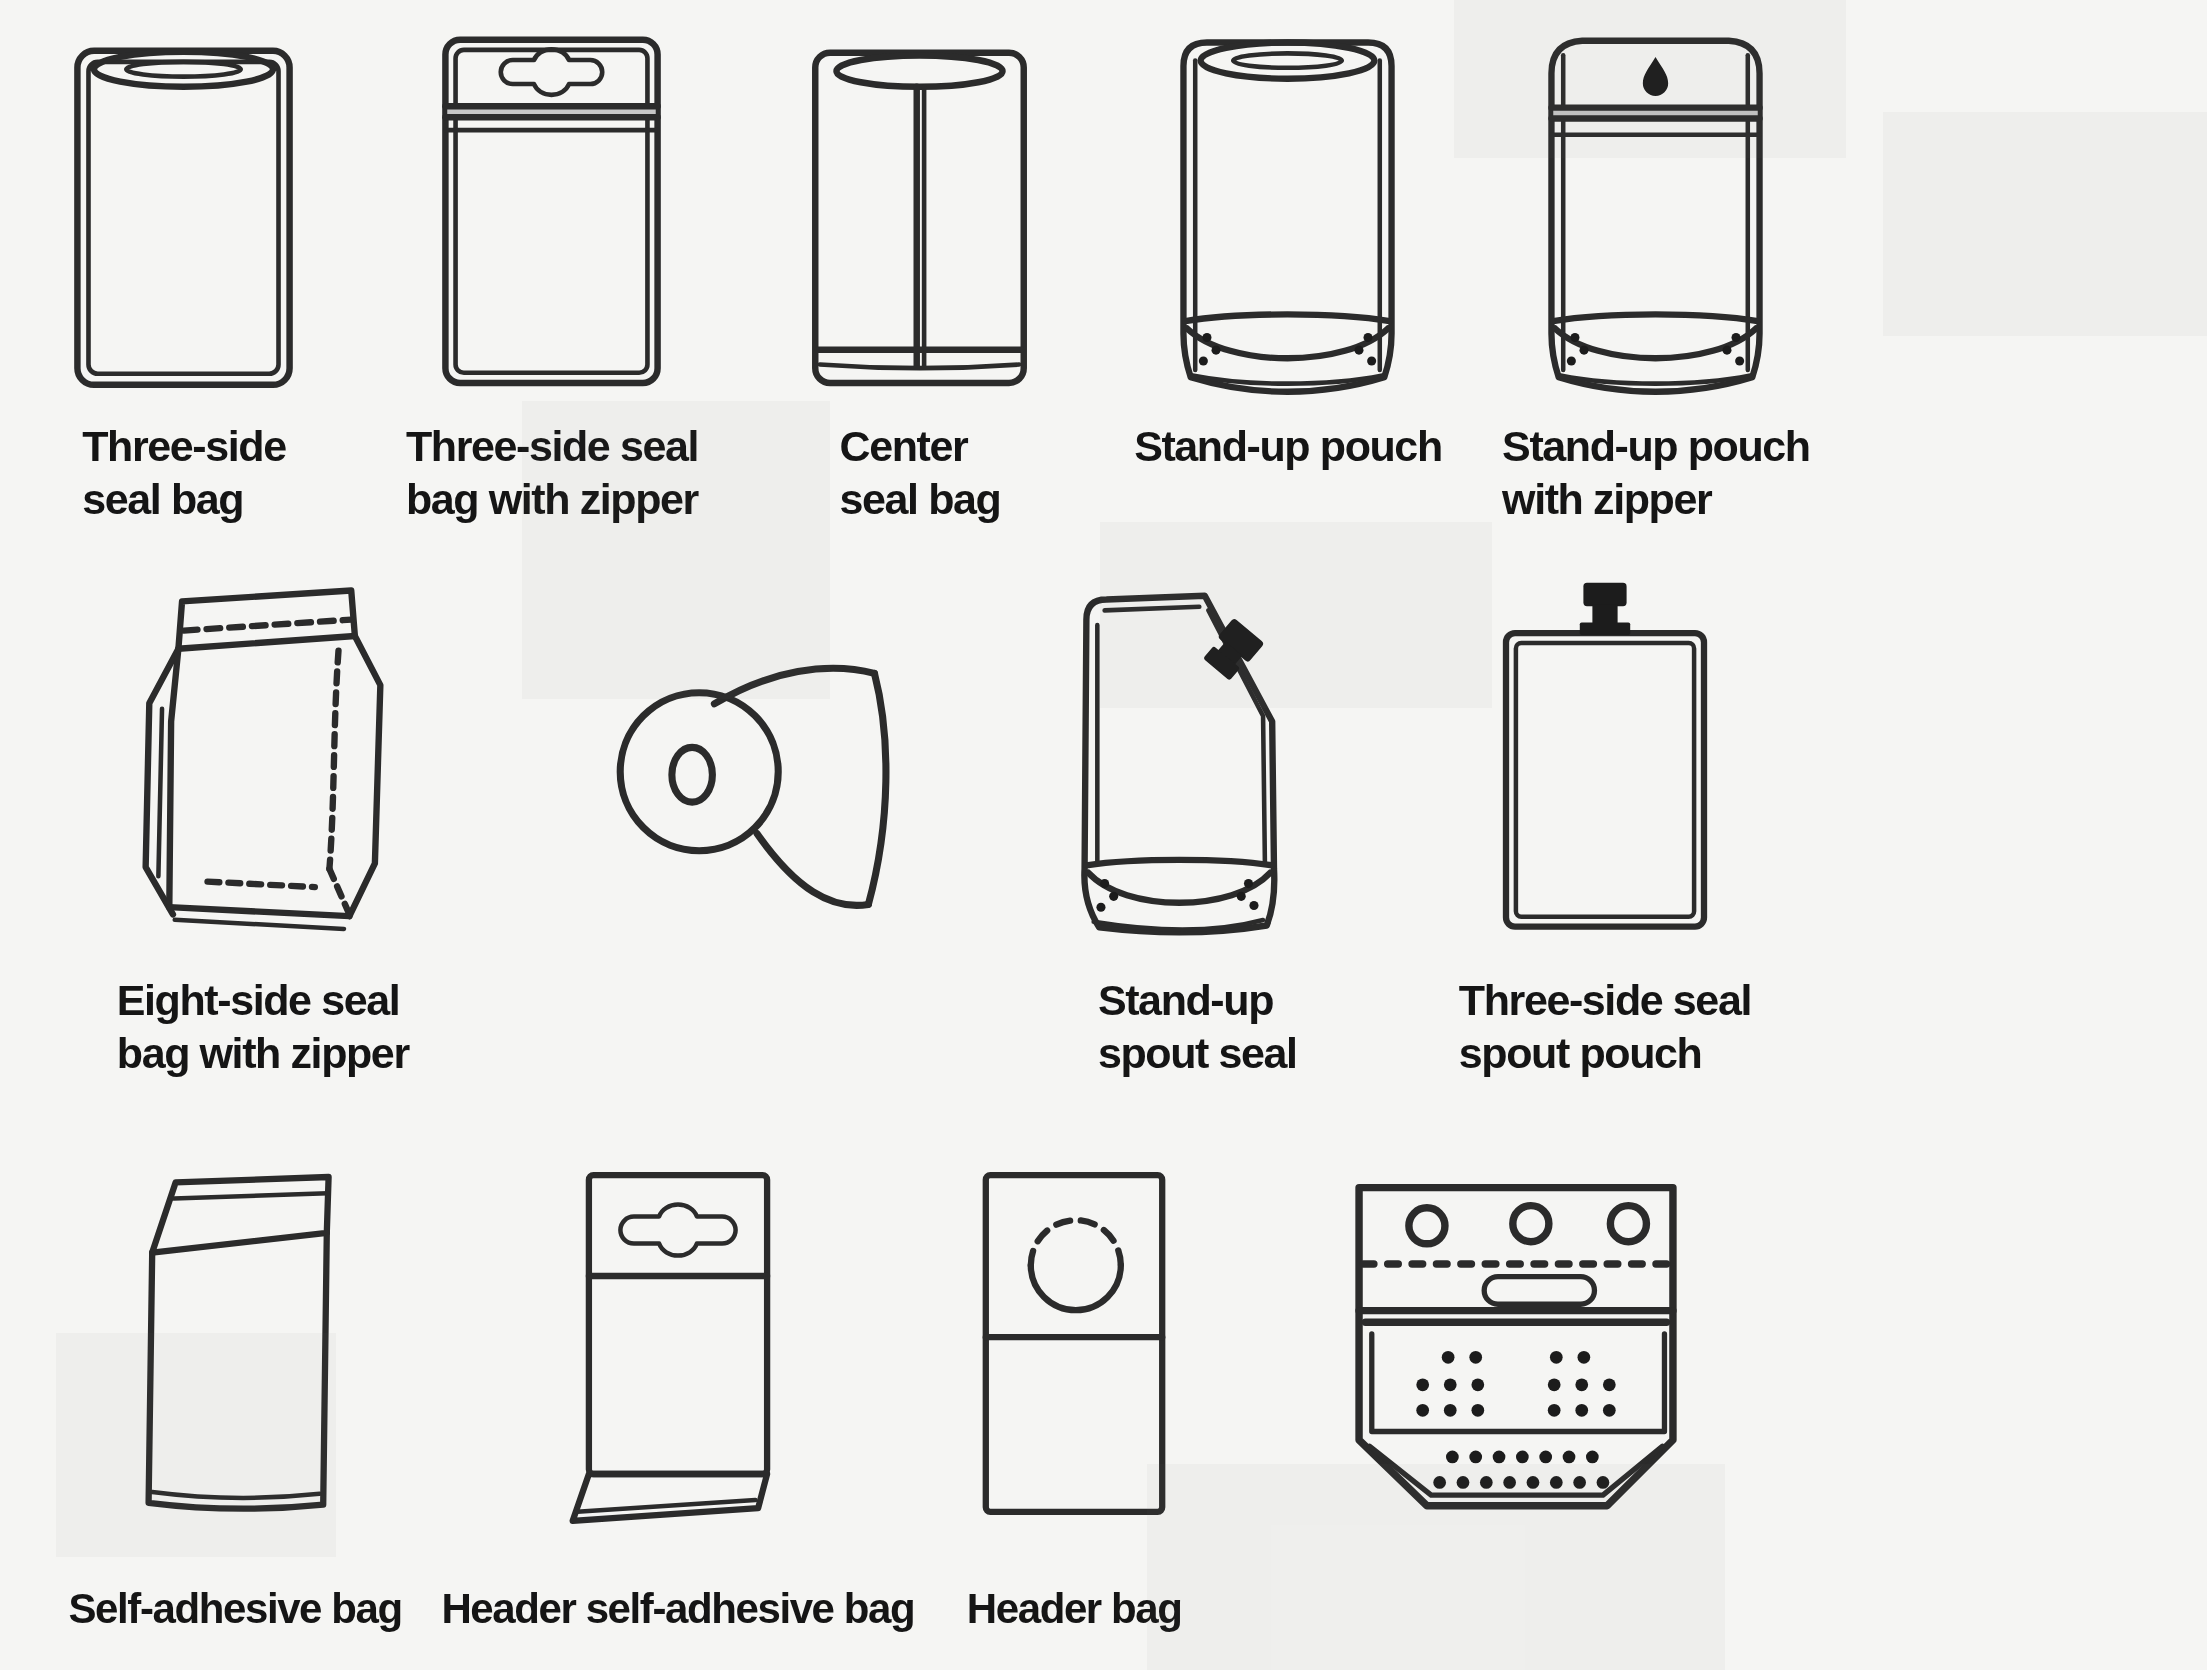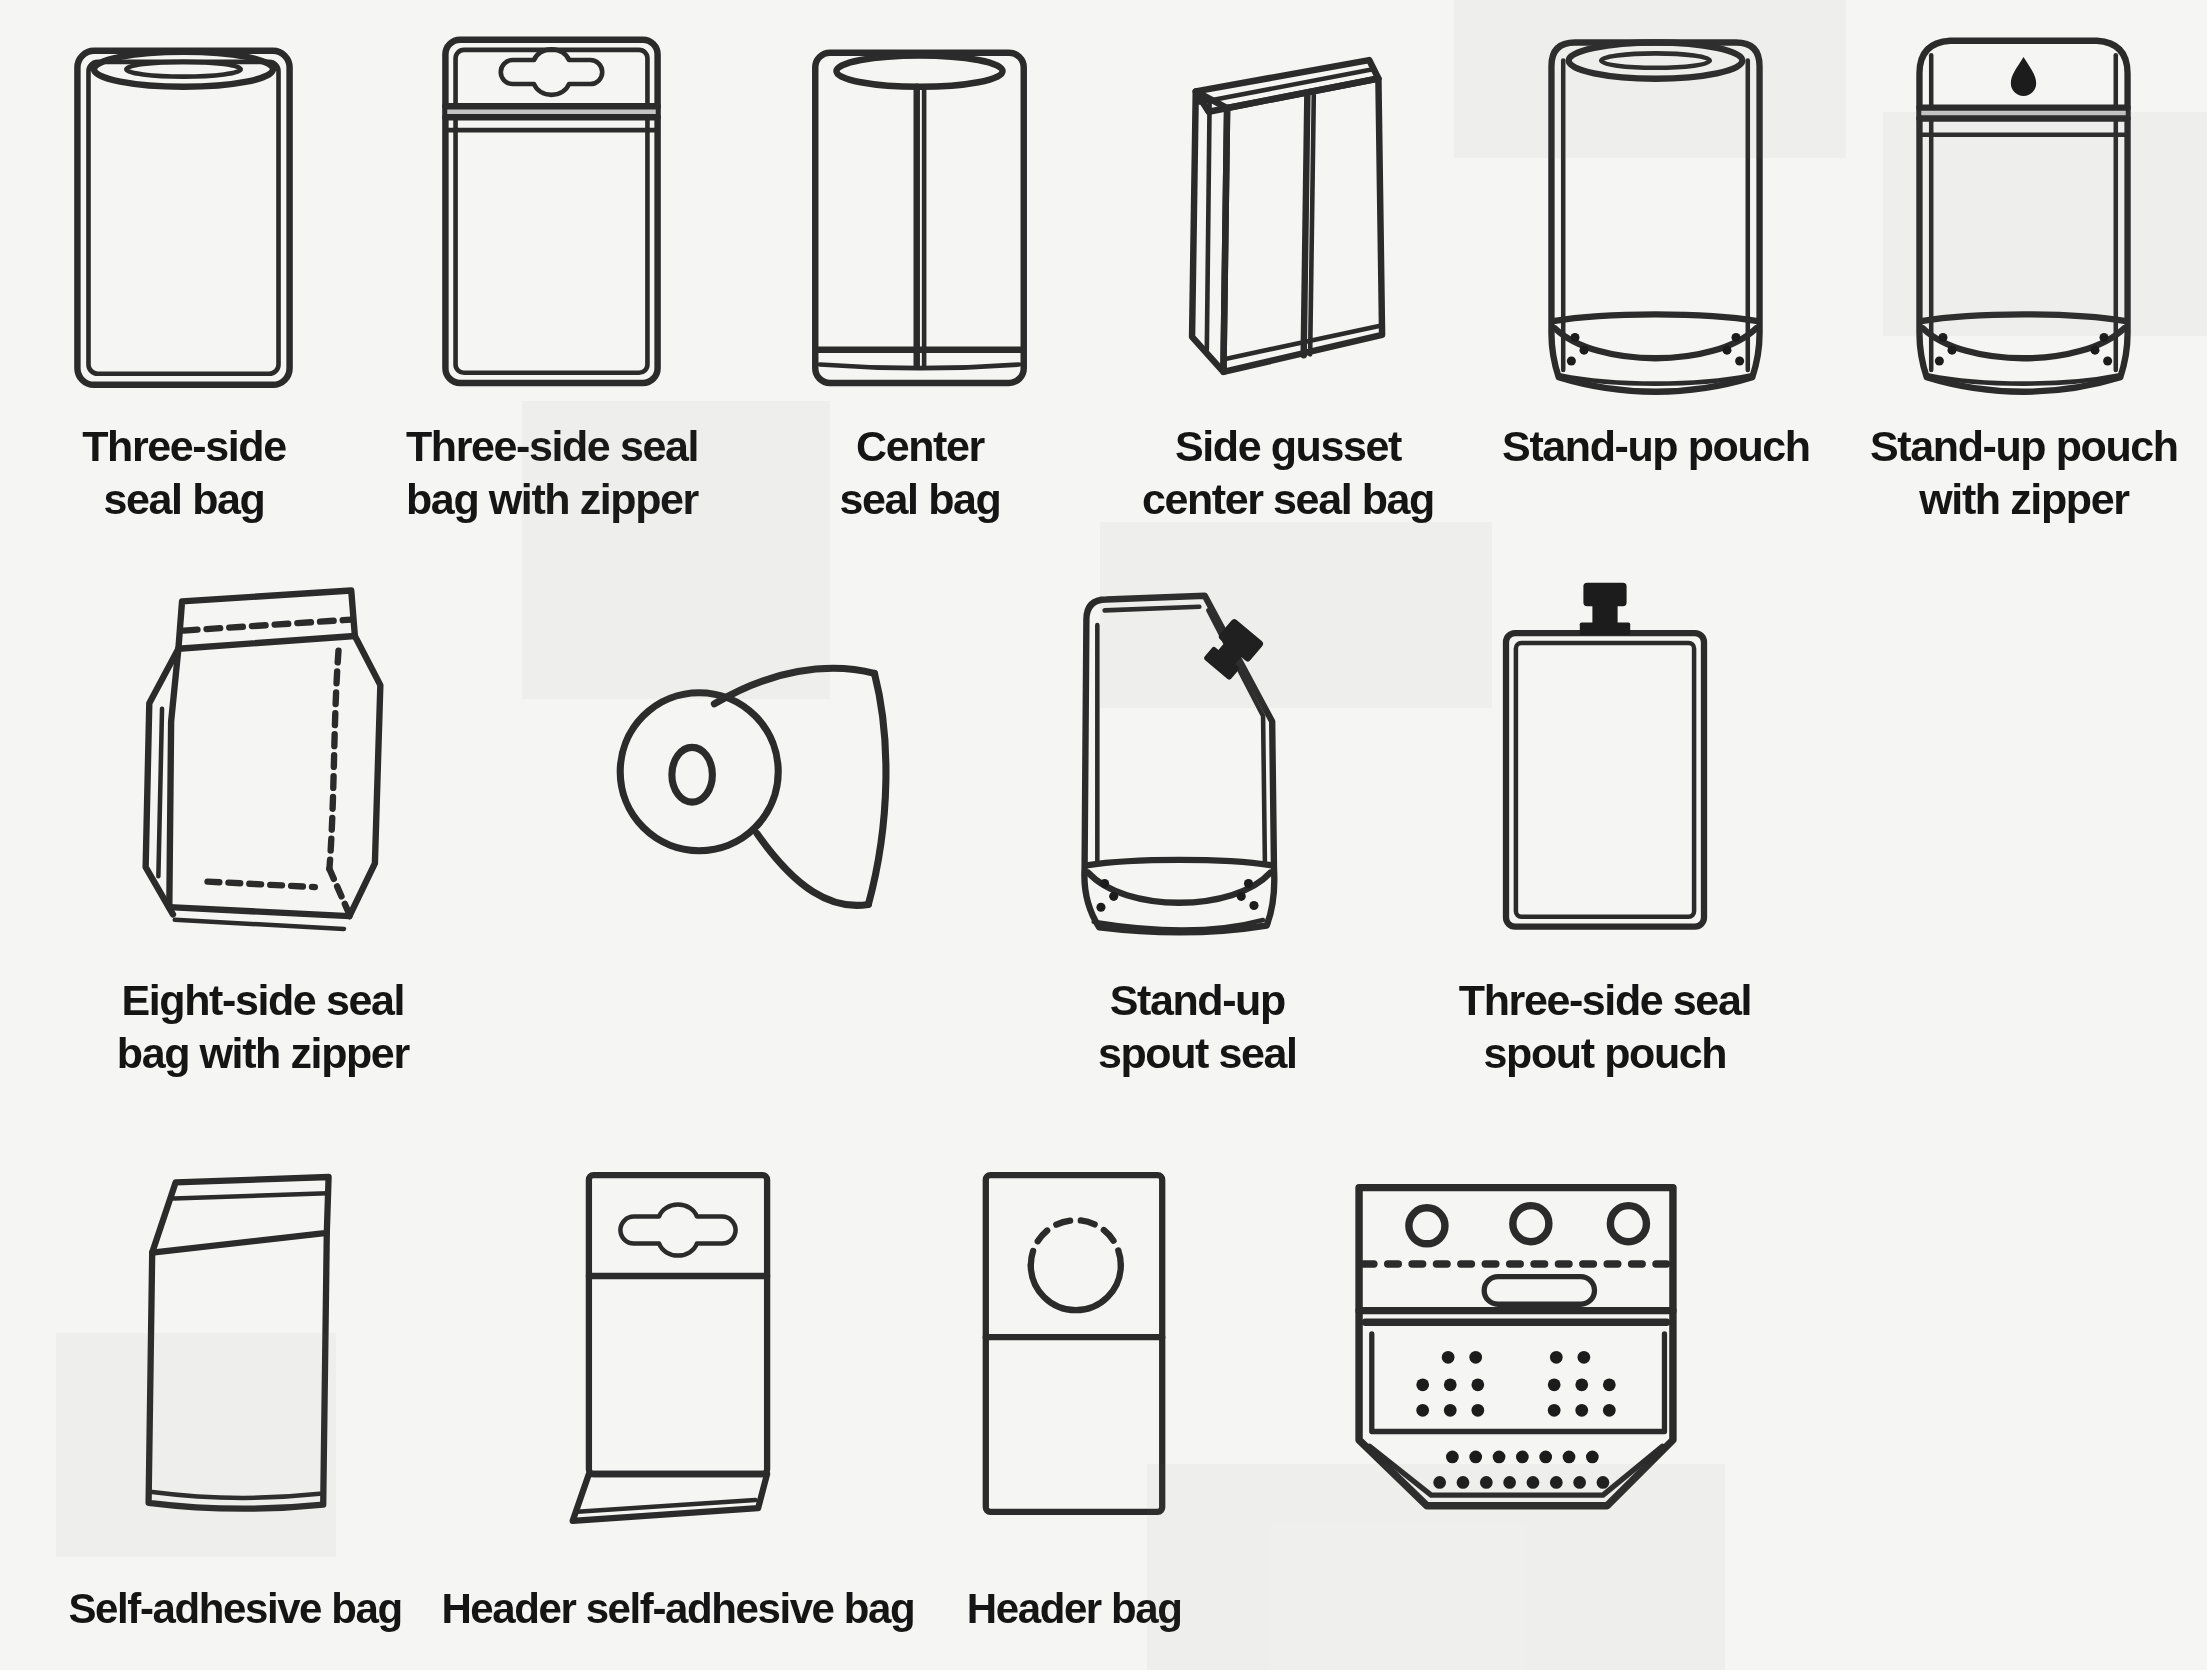--- a/index.html
+++ b/index.html
@@ -16,21 +16,20 @@
   .row2{height:587px;gap:8px;}
   .row3{height:543px;}
   .cell{display:flex;flex-direction:column;align-items:center;justify-content:flex-start;min-width:0;}
   .icon-wrap{display:flex;align-items:center;justify-content:center;}
   .row1 .icon-wrap{height:418px;}
   .row2 .icon-wrap{height:431px;}
   .row3 .icon-wrap{height:431px;}
   .caption{
     white-space:pre-line;
     width:max-content;
-    text-align:center;
     font-size:43px;
     font-weight:700;
     letter-spacing:-1.4px;
     line-height:1.24;
     color:#151515;
     margin-top:1.9px;
   }
   .row3 .caption{font-size:42px;margin-top:24px;}
   svg .ink{stroke:#2b2b2b;stroke-width:7;fill:none;stroke-linecap:round;stroke-linejoin:round;}
   svg .thin{stroke-width:5;}
@@ -89,36 +88,20 @@
           <line class="ink" x1="122" y1="67" x2="122" y2="370"></line>
           <line class="ink thin" x1="130" y1="67" x2="130" y2="370"></line>
           <line class="ink" x1="15" y1="352" x2="235" y2="352"></line>
           <path class="ink thin" d="M17,368 Q125,376 233,368"></path>
         </svg>
       </div>
       <div class="caption">Center
 seal bag</div>
     </div>
 
-    <div class="cell" style="flex:0 0 16.666%">
-      <div class="icon-wrap">
-        <svg width="240" height="369" viewBox="0 0 260 400">
-          <path class="ink" d="M30,72 L218,38 L228,58 L44,94 Z"></path>
-          <line class="ink thin" x1="34" y1="84" x2="222" y2="48"></line>
-          <path class="ink" d="M64,90 L228,58 L232,336 L60,376 Z"></path>
-          <path class="ink" d="M30,72 L64,90 L60,376 L26,338 Z"></path>
-          <line class="ink thin" x1="45" y1="84" x2="42" y2="352"></line>
-          <line class="ink" x1="151" y1="74" x2="147" y2="358"></line>
-          <line class="ink thin" x1="158" y1="72" x2="154" y2="357"></line>
-          <path class="ink thin" d="M62,362 L230,326"></path>
-        </svg>
-      </div>
-      <div class="caption">Side gusset
-center seal bag</div>
-    </div>
 
     <div class="cell" style="flex:0 0 16.666%">
       <div class="icon-wrap">
         <svg width="227" height="380" viewBox="0 0 250 420">
           <path class="ink" d="M10,52 Q10,26 36,26 L214,26 Q240,26 240,52 L240,348 Q240,372 232,396 Q180,412 125,412 Q70,412 18,396 Q10,372 10,348 Z"></path>
           <line class="ink thin" x1="23" y1="46" x2="23" y2="388"></line>
           <line class="ink thin" x1="227" y1="46" x2="227" y2="388"></line>
           <ellipse class="ink" cx="125" cy="46" rx="96" ry="20"></ellipse>
           <ellipse class="ink thin" cx="125" cy="46" rx="60" ry="8"></ellipse>
           <path class="ink" d="M12,334 C70,324 180,324 238,334"></path>

